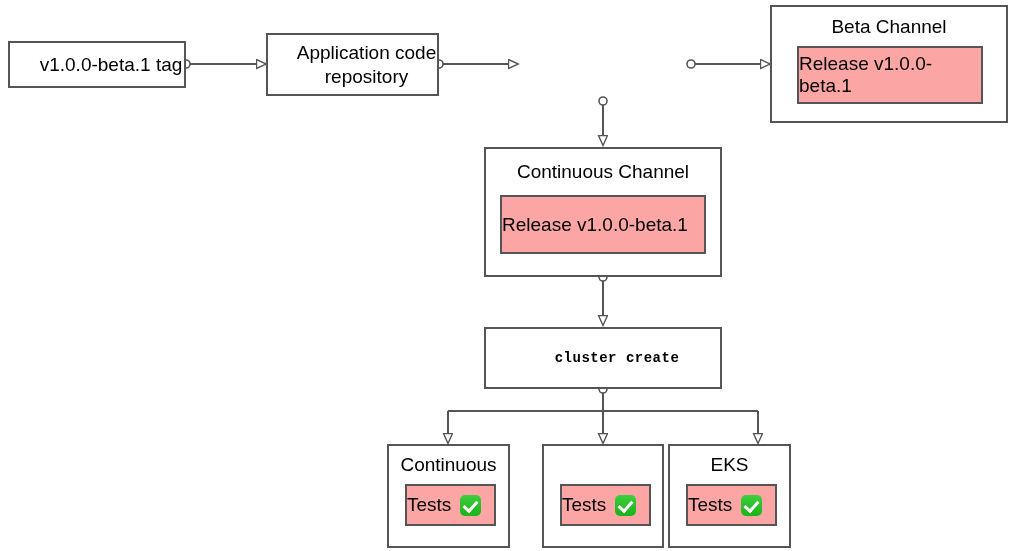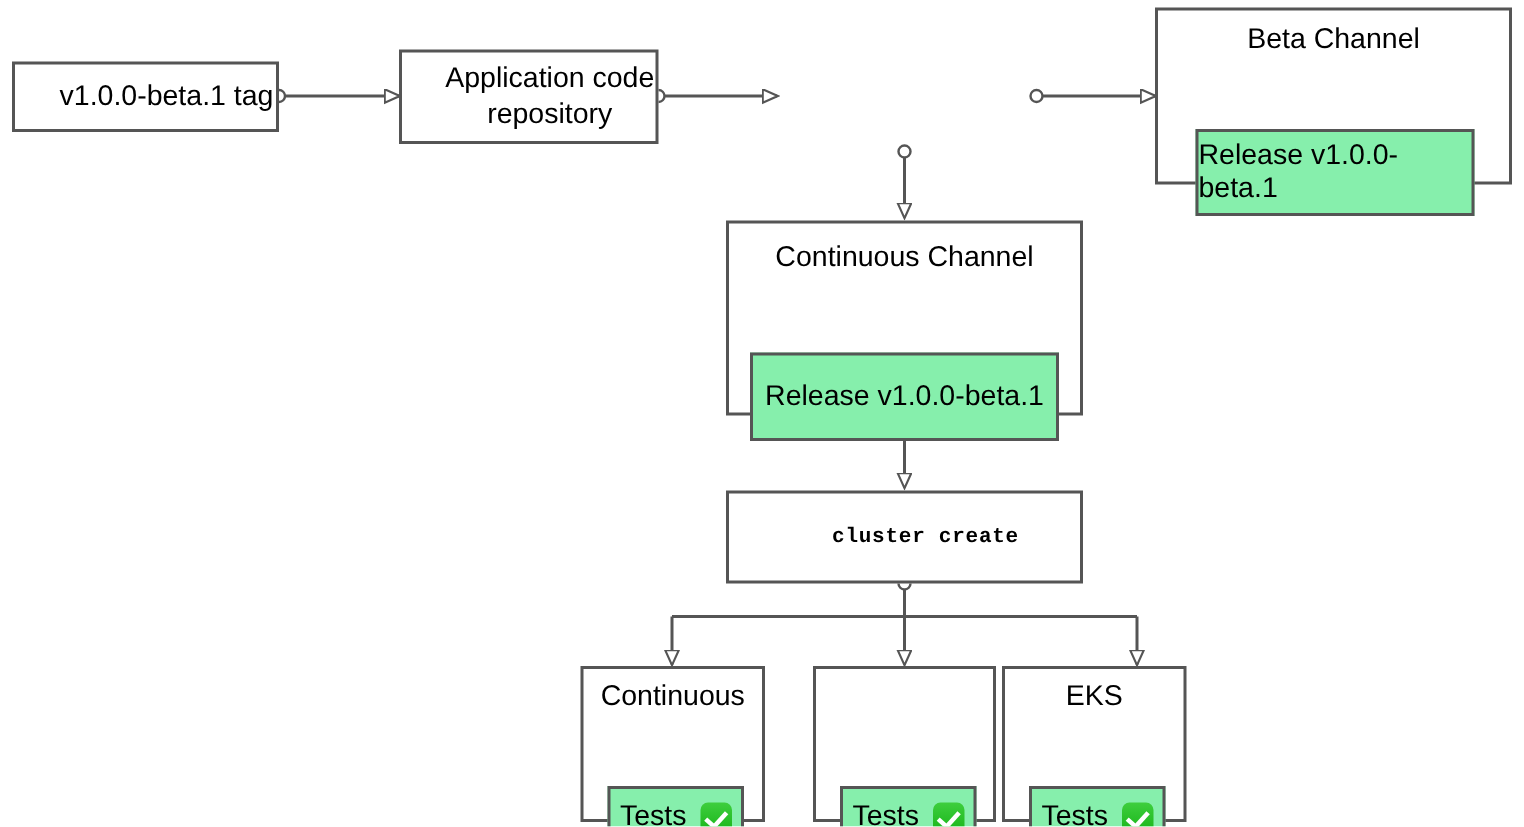--- a/index.html
+++ b/index.html
@@ -64,27 +64,26 @@
     position: absolute;
     left: 0;
     right: 0;
     text-align: center;
     font-size: 19px;
     line-height: 22px;
   }
   .inner-box {
     position: absolute;
     box-sizing: border-box;
-    background: #86efac;
+    background: #fca5a5;
     border: 2px solid #555555;
     display: flex;
     align-items: center;
-    justify-content: center;
+    justify-content: flex-start;
     gap: 9px;
-    margin-top: 40px;
   }
   .inner-text {
     font-size: 19px;
     line-height: 22px;
     color: #000000;
   }
   .check-icon {
     display: inline-block;
     width: 21px;
     height: 21px;

